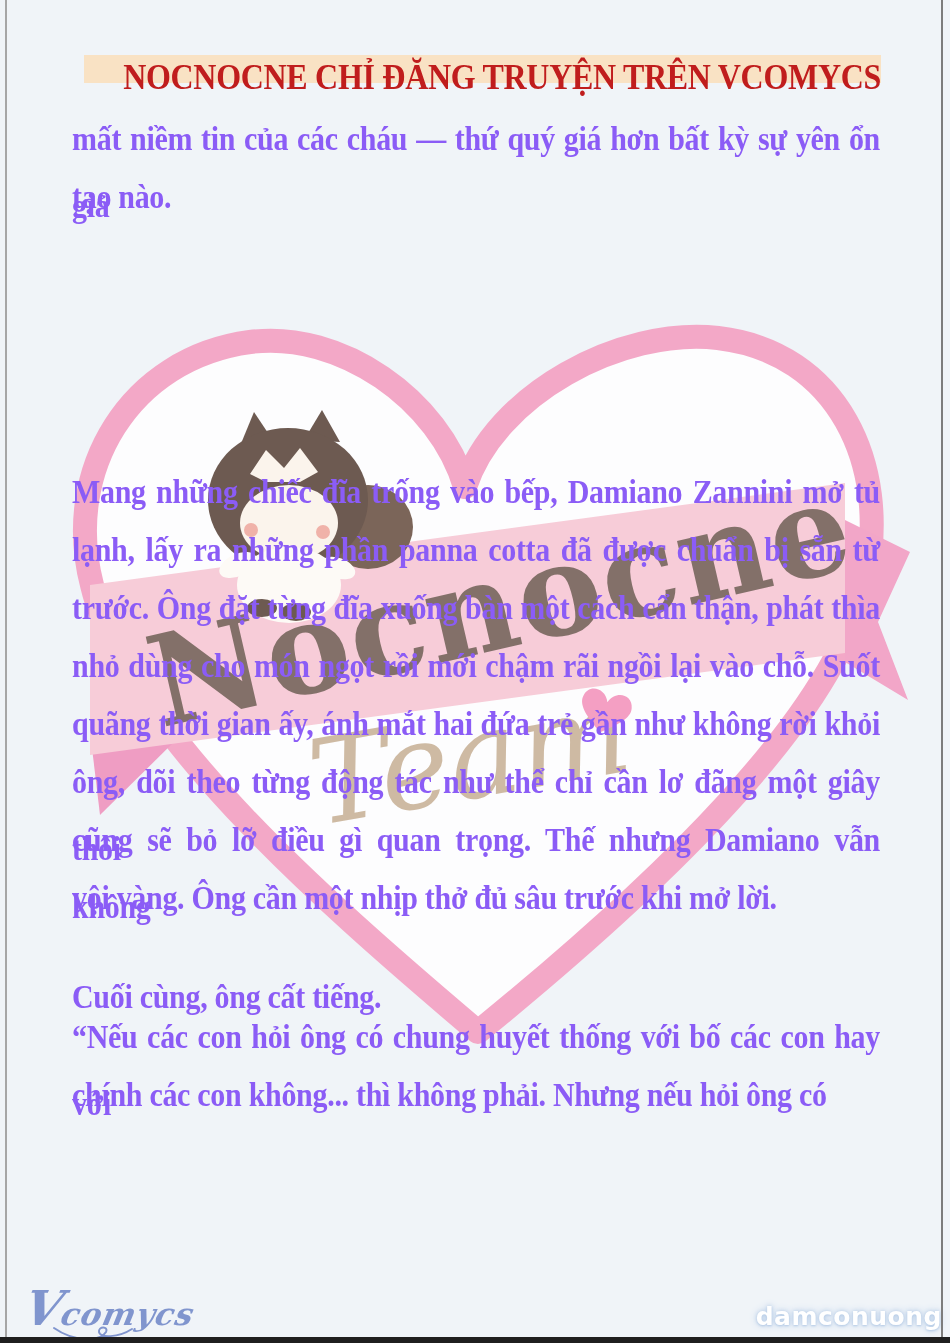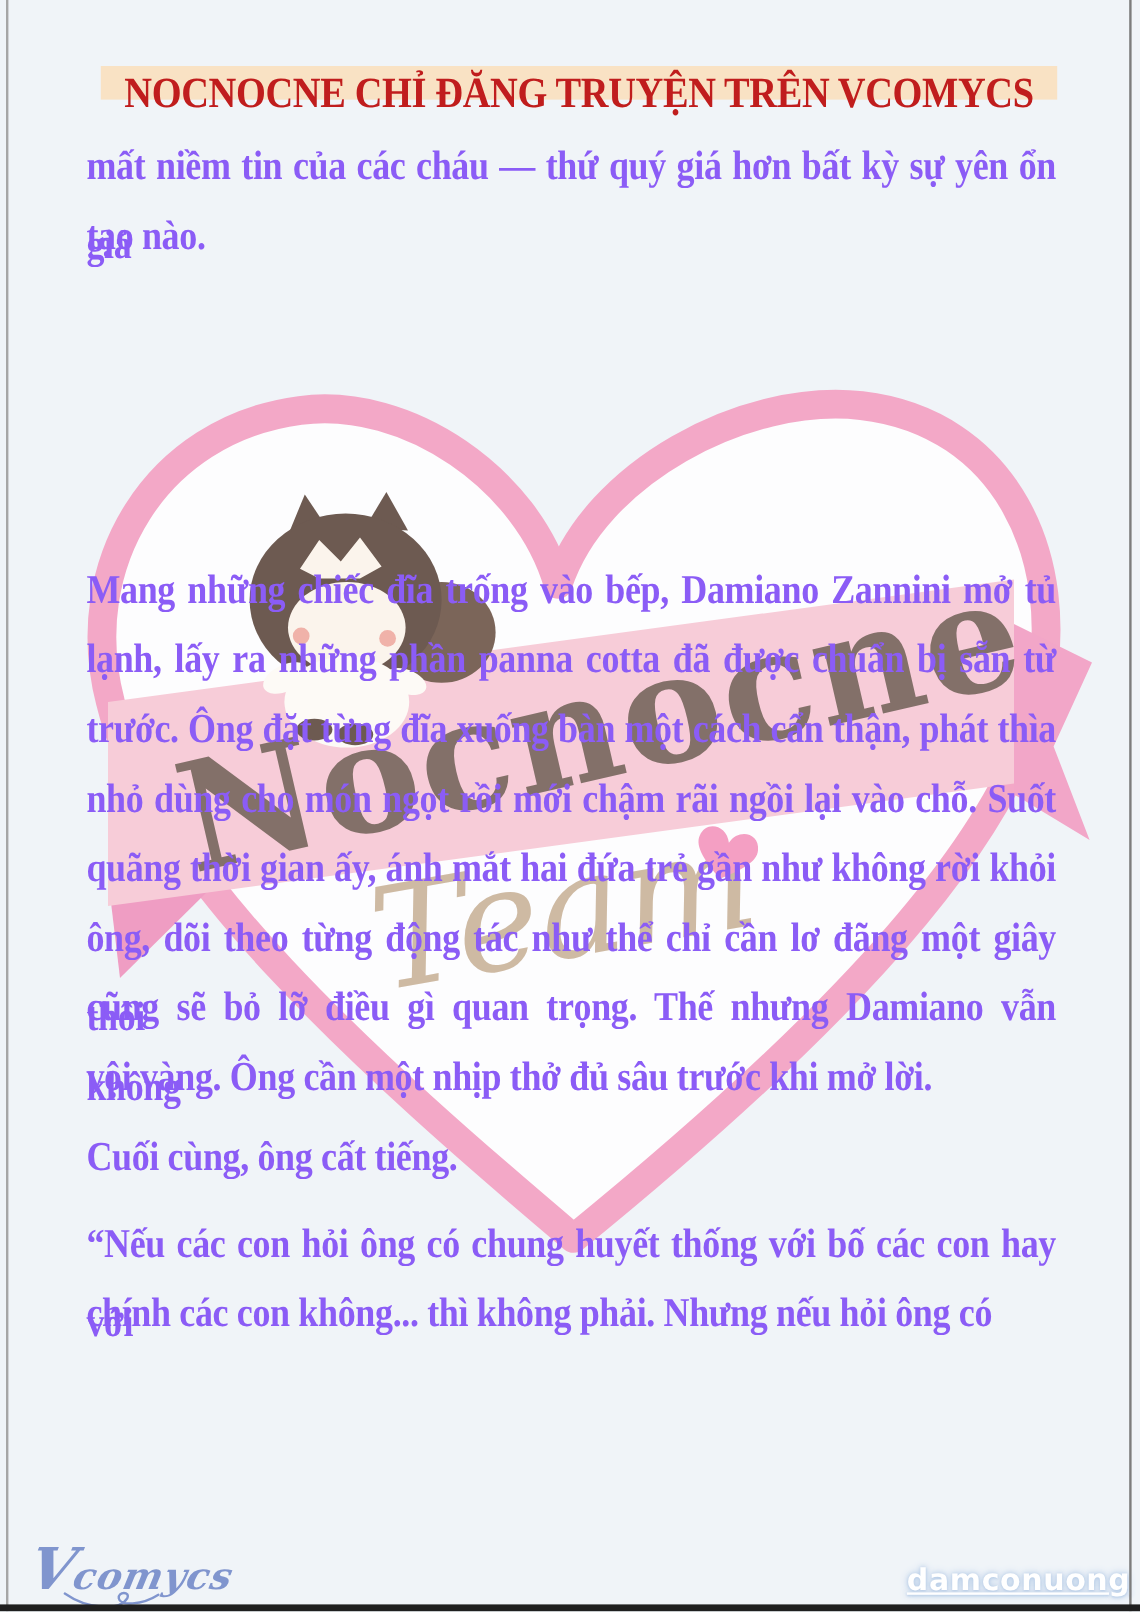--- a/index.html
+++ b/index.html
@@ -7,21 +7,21 @@
     position:relative;width:950px;height:1343px;margin:0 auto;
     background:#f0f4f8;overflow:hidden;
     font-family:"Liberation Serif",serif;
   }
   
   #wm{position:absolute;left:0;top:0;width:950px;height:1343px;z-index:1;}
 
   
   .header{
     position:absolute;left:84px;top:55px;width:797px;height:28px;z-index:3;
-    background:#f9e2c4;text-align:center;
+    background:#f9e2c4;text-align:right;
   }
   .header-inner{
     display:inline-block;white-space:nowrap;
     font:700 32px/44px "Liberation Serif",serif;
     color:#c01d1d;letter-spacing:-0.3px;
     transform:scaleY(1.12);transform-origin:50% 50%;
   }
 
   
   .para{
@@ -41,21 +41,20 @@
   .vbig{font:700 italic 48px/40px "DejaVu Serif",serif;}
   .vrest{font:700 italic 31px/40px "DejaVu Serif",serif;letter-spacing:1px;}
   .swirl{position:absolute;left:52px;top:1325px;z-index:4;}
 
   
   .credit{
     position:absolute;right:8px;top:1303px;z-index:4;
     font:600 25px/28px "DejaVu Sans",sans-serif;color:#ffffff;
     text-shadow:0 0 4px #b7cce6,0 0 8px #c6d8ee,0 1px 2px #b7cce6;
     letter-spacing:0.5px;
-    text-decoration:underline;
   }
 
   
   .border-left{position:absolute;left:5px;top:0;width:2px;height:1343px;background:#a6a6a6;z-index:5;}
   .border-right{position:absolute;left:941px;top:0;width:2px;height:1343px;background:#7d7d7d;z-index:5;}
   .bottom-strip{position:absolute;left:0;top:1337px;width:950px;height:6px;background:#1f1f1f;z-index:6;}
 </style>
 </head>
 <body>
 
@@ -113,21 +112,21 @@
     <div class="ln j">Mang những chiếc đĩa trống vào bếp, Damiano Zannini mở tủ</div>
     <div class="ln j">lạnh, lấy ra những phần panna cotta đã được chuẩn bị sẵn từ</div>
     <div class="ln j">trước. Ông đặt từng đĩa xuống bàn một cách cẩn thận, phát thìa</div>
     <div class="ln j">nhỏ dùng cho món ngọt rồi mới chậm rãi ngồi lại vào chỗ. Suốt</div>
     <div class="ln j">quãng thời gian ấy, ánh mắt hai đứa trẻ gần như không rời khỏi</div>
     <div class="ln j">ông, dõi theo từng động tác như thể chỉ cần lơ đãng một giây thôi</div>
     <div class="ln j">cũng sẽ bỏ lỡ điều gì quan trọng. Thế nhưng Damiano vẫn không</div>
     <div class="ln">vội vàng. Ông cần một nhịp thở đủ sâu trước khi mở lời.</div>
   </div>
 
-  <div class="para" style="top:936px">
+  <div class="para" style="top:968px">
     <div class="ln">Cuối cùng, ông cất tiếng.</div>
   </div>
 
   <div class="para" style="top:1008px">
     <div class="ln j">“Nếu các con hỏi ông có chung huyết thống với bố các con hay với</div>
     <div class="ln">chính các con không... thì không phải. Nhưng nếu hỏi ông có</div>
   </div>
 
   <div class="vlogo">
     <span class="vbig">V</span><span class="vrest">comycs</span>

